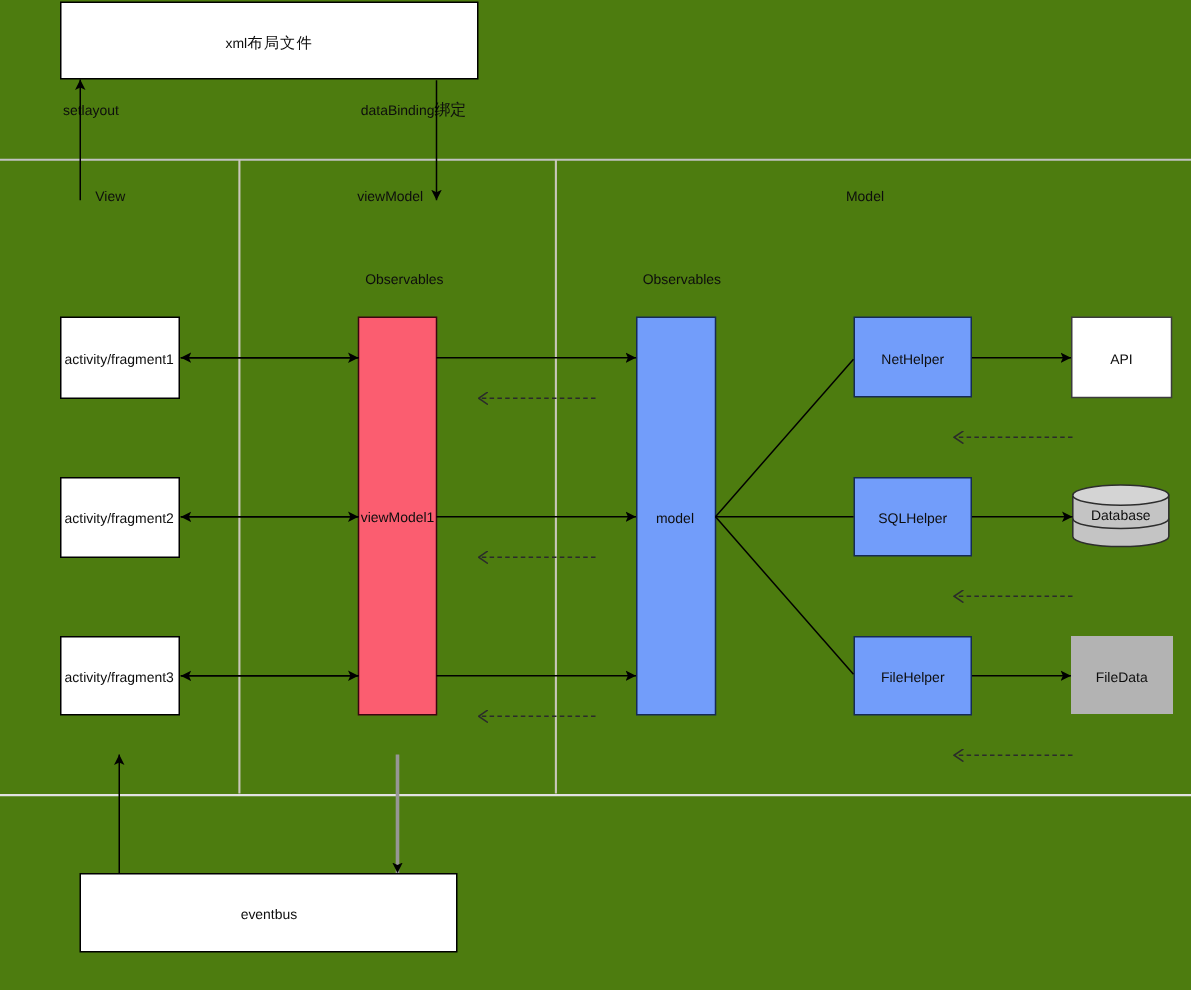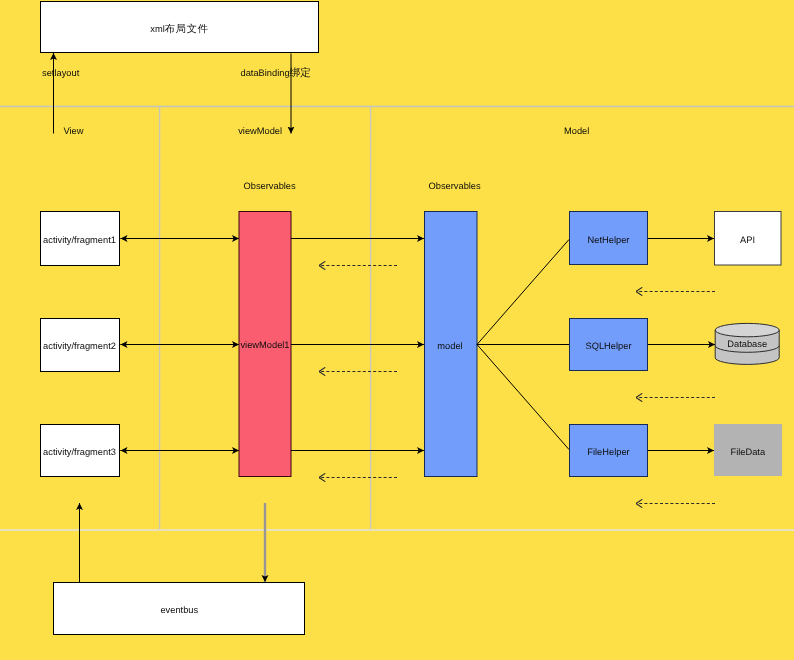--- a/index.html
+++ b/index.html
@@ -1,20 +1,20 @@
 <!DOCTYPE html>
 <html><head>
 <meta charset="utf-8">
 <style>
   html,body{margin:0;padding:0;background:#ffffff;}
   body{width:794px;height:660px;overflow:hidden;
        font-family:"Liberation Sans",sans-serif;
        -webkit-font-smoothing:antialiased;-moz-osx-font-smoothing:grayscale;
        text-rendering:geometricPrecision;}
-  #stage{position:relative;width:794px;height:660px;background:#fde047;}
+  #stage{position:relative;width:794px;height:660px;background:#4d7c0f;}
   svg#diagram{position:absolute;left:0;top:0;width:794px;height:660px;display:block;}
   text{font-family:"Liberation Sans",sans-serif;font-size:9.3px;fill:#0d0d0d;}
   .lane-label{font-size:9.3px;}
   .box-label{font-size:9.3px;}
   .edge-label{font-size:9.3px;}
   .cjk{font-size:10.6px;}
   .wide{font-size:10.2px;letter-spacing:0.8px;}
 </style>
 </head>
 <body>

